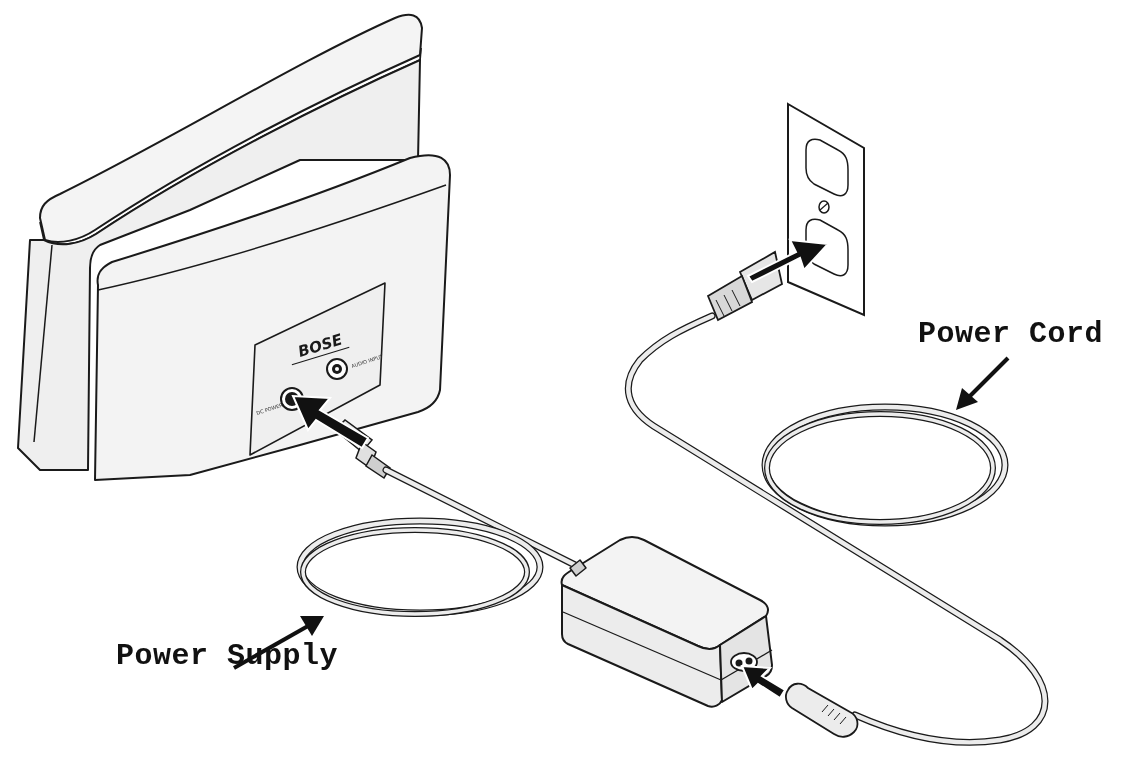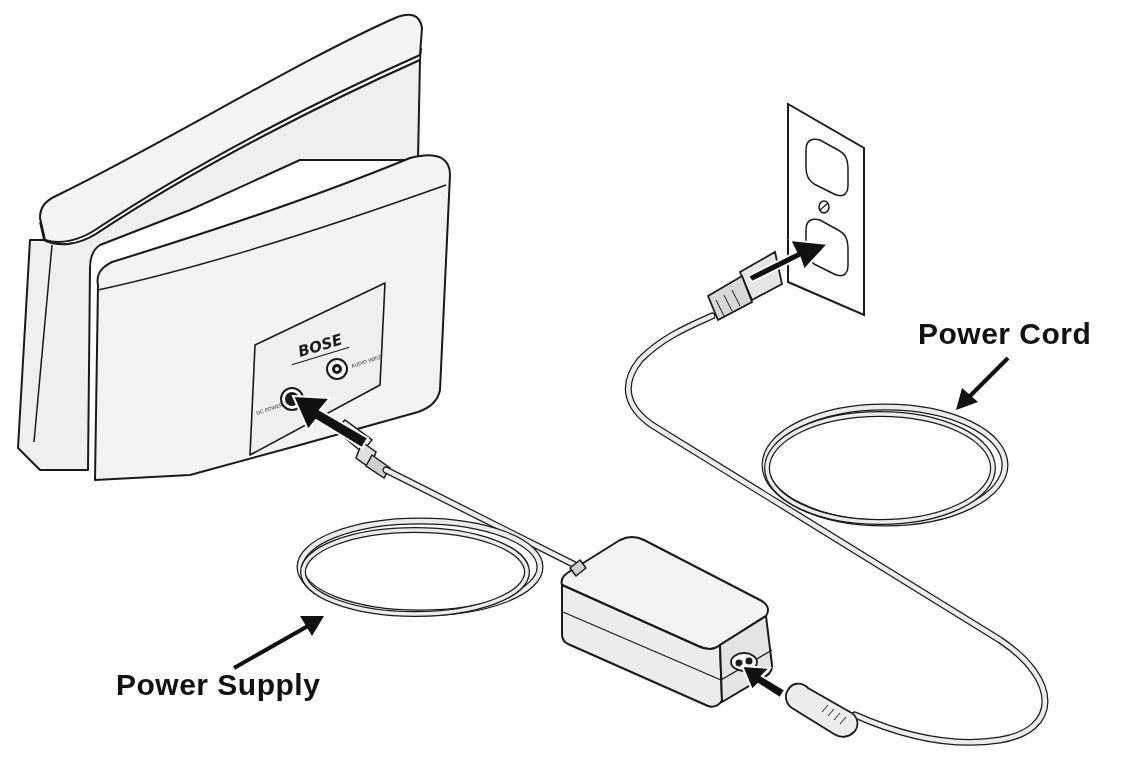--- a/index.html
+++ b/index.html
@@ -1,28 +1,28 @@
 <!DOCTYPE html>
 <html><head>
 <meta charset="utf-8">
 <style>
   html, body { margin: 0; padding: 0; background: #ffffff; }
   body { width: 1124px; height: 770px; position: relative; overflow: hidden; }
   #stage { position: absolute; left: 0; top: 0; width: 1124px; height: 770px; }
   .label {
     position: absolute;
-    font-family: Liberation Sans, sans-serif;
+    font-family: Liberation Mono, monospace;
     font-weight: bold;
     color: #111111;
     font-size: 30px;
     letter-spacing: 0.5px;
     white-space: nowrap;
   }
   #label-power-cord { left: 918px; top: 317px; }
-  #label-power-supply { left: 116px; top: 668px; }
+  #label-power-supply { left: 116px; top: 639px; }
   .logo-text {
     font-family: "DejaVu Sans", sans-serif;
     font-weight: bold;
     font-style: italic;
   }
   .tiny-text { font-family: "DejaVu Sans", sans-serif; }
 </style>
 </head>
 <body>
 

